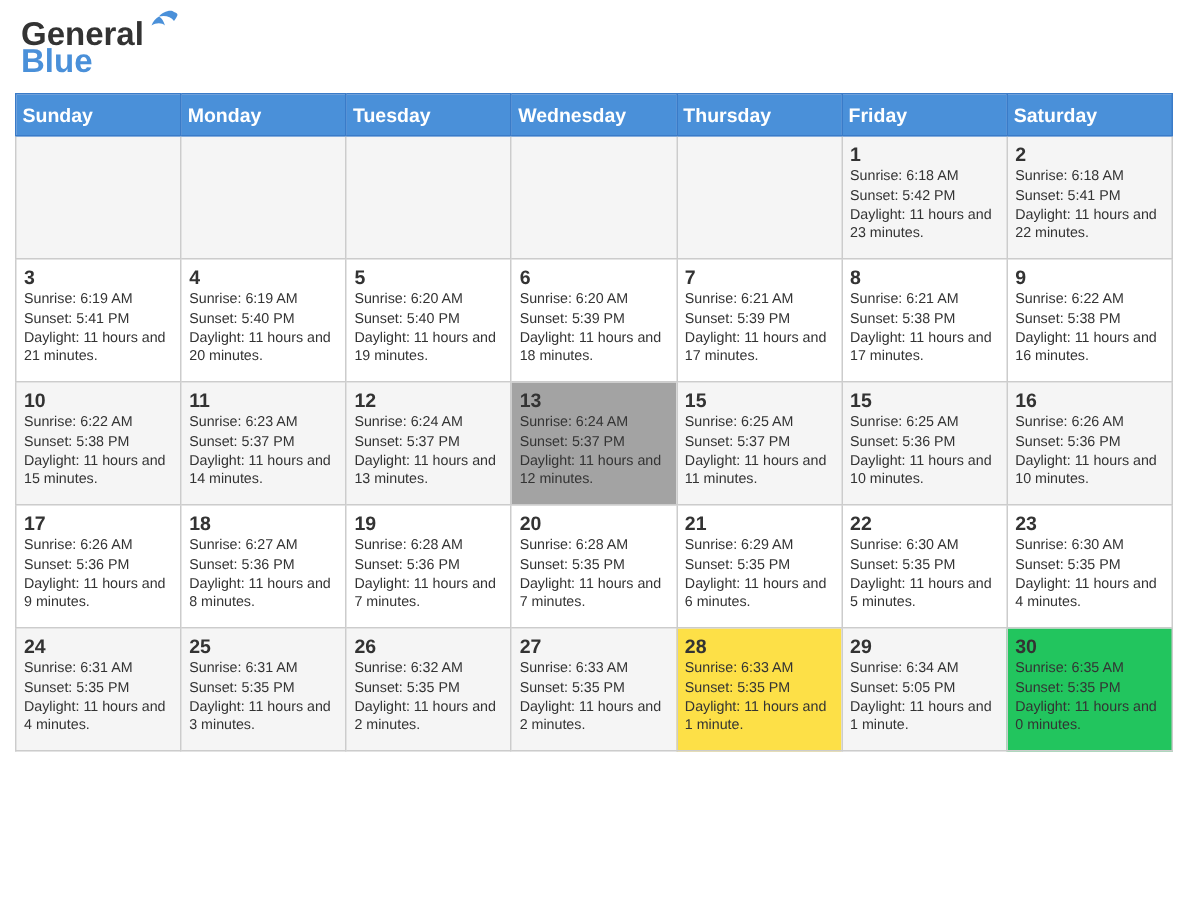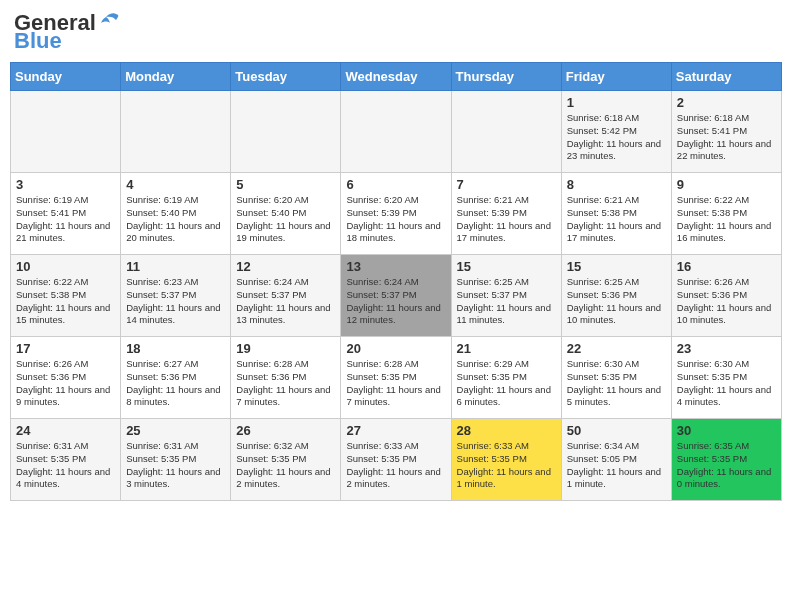--- a/index.html
+++ b/index.html
@@ -72,21 +72,21 @@
       line-height: 1.35;
       color: #333;
     }
     .empty-cell { background: #f5f5f5 !important; }
   </style>
 </head>
 <body>
 
 <div class="header">
   <div class="logo">
-    <div style="display:flex;align-items:center;gap:2px;">
+    <div style="display:flex;align-items:flex-start;gap:2px;">
       <span style="font-size:22px;font-weight:bold;color:#333;">General</span>
       <svg width="22" height="18" viewBox="0 0 22 18" style="margin-top:-4px;">
         <path d="M18 2 C16 0, 10 2, 8 5 C12 4, 16 5, 18 8 C20 5, 22 3, 18 2Z" fill="#4a90d9"></path>
         <path d="M8 5 C6 6, 4 8, 3 11 C6 9, 10 9, 12 11 C11 8, 10 6, 8 5Z" fill="#4a90d9"></path>
       </svg>
     </div>
     <div style="font-size:22px;font-weight:bold;color:#4a90d9;margin-top:-8px;">Blue</div>
   </div>
   <div class="title-block">
     <div class="month-title"></div>
@@ -283,21 +283,21 @@
 Sunset: 5:35 PM
 Daylight: 11 hours and 2 minutes.</div>
         </td>
         <td style="background: #fde047;">
           <span class="day-number">28</span>
           <div class="day-info">Sunrise: 6:33 AM
 Sunset: 5:35 PM
 Daylight: 11 hours and 1 minute.</div>
         </td>
         <td style="background: rgb(245, 245, 245);">
-          <span class="day-number">50</span>
+          <span class="day-number">29</span>
           <div class="day-info">Sunrise: 6:34 AM
 Sunset: 5:05 PM
 Daylight: 11 hours and 1 minute.</div>
         </td>
         <td style="background: #22c55e;">
           <span class="day-number">30</span>
           <div class="day-info">Sunrise: 6:35 AM
 Sunset: 5:35 PM
 Daylight: 11 hours and 0 minutes.</div>
         </td>

